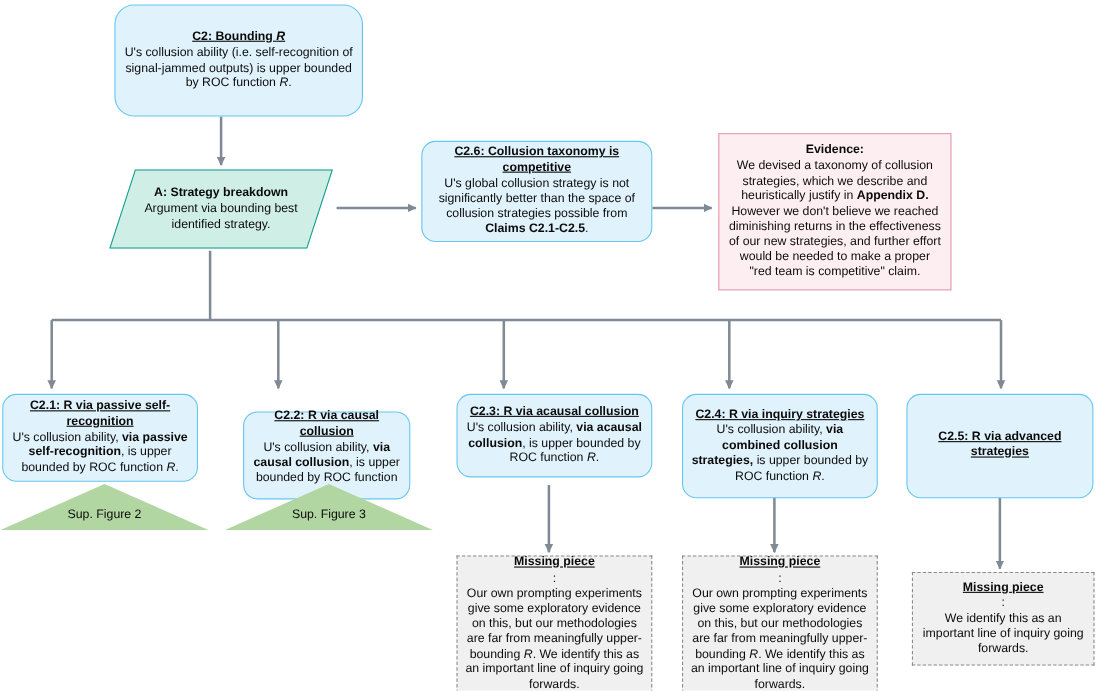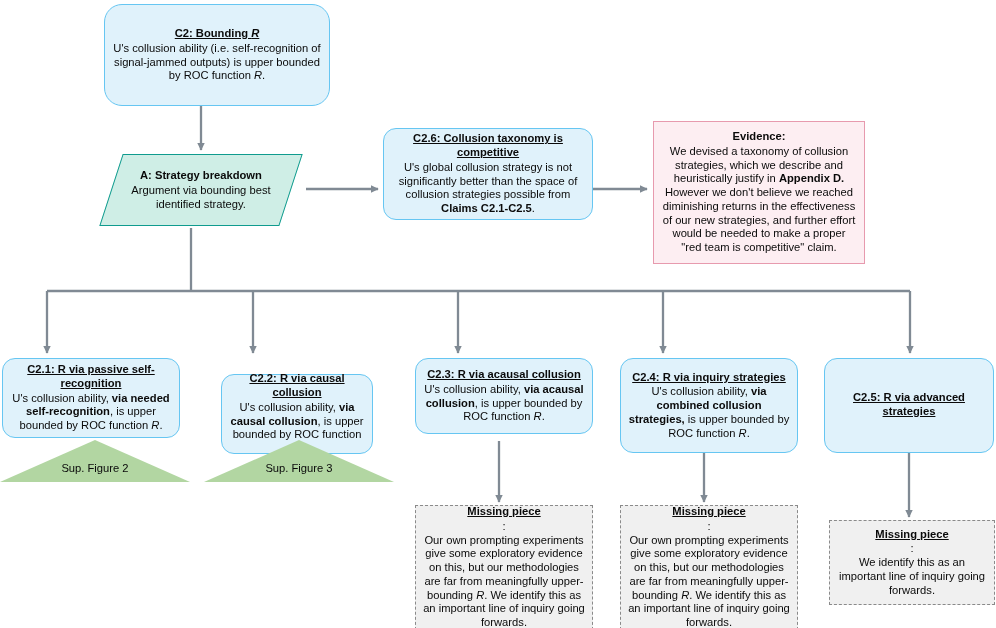--- a/index.html
+++ b/index.html
@@ -167,21 +167,21 @@
   <div class="node evidence" style="left:653px; top:121px; width:212px; height:143px;">
     <div class="inner">
       <span class="ttl-plain">Evidence:</span>
       <span class="body-txt">We devised a taxonomy of collusion strategies, which we describe and heuristically justify in <span class="b">Appendix D.</span> However we don't believe we reached diminishing returns in the effectiveness of our new strategies, and further effort would be needed to make a proper "red team is competitive" claim.</span>
     </div>
   </div>
 
   <div class="node claim" style="left:2px; top:358px; width:178px; height:80px;">
     <div class="inner">
       <span class="ttl">C2.1: R via passive self-recognition</span>
-      <span class="body-txt">U's collusion ability, <span class="b">via needed self-recognition</span>, is upper bounded by ROC function <span class="i">R</span>.</span>
+      <span class="body-txt">U's collusion ability, <span class="b">via passive self-recognition</span>, is upper bounded by ROC function <span class="i">R</span>.</span>
     </div>
   </div>
 
   <div class="node claim" style="left:210px; top:374px; width:152px; height:80px;margin-left:11px;">
     <div class="inner">
       <span class="ttl">C2.2: R via causal collusion</span>
       <span class="body-txt">U's collusion ability, <span class="b">via causal collusion</span>, is upper bounded by ROC function <span class="i">R</span>.</span>
     </div>
   </div>
 

